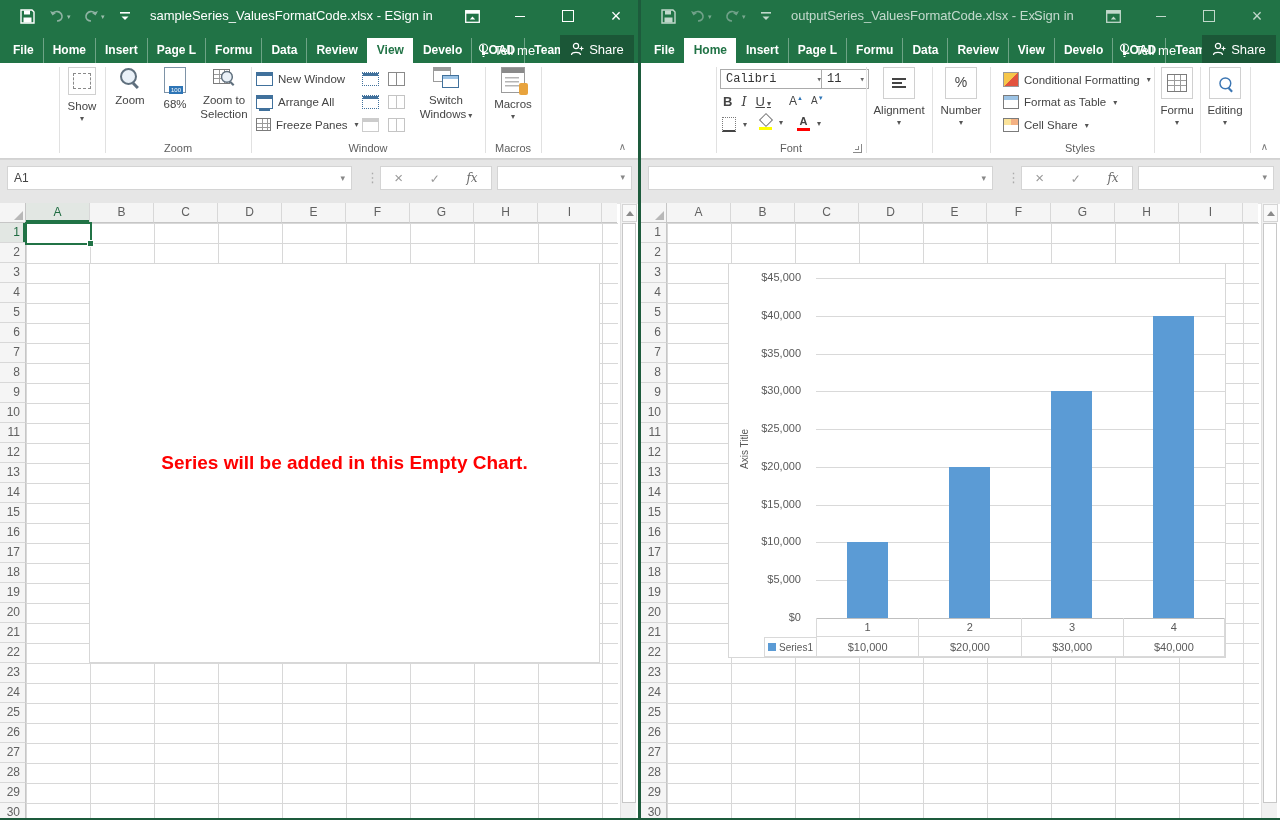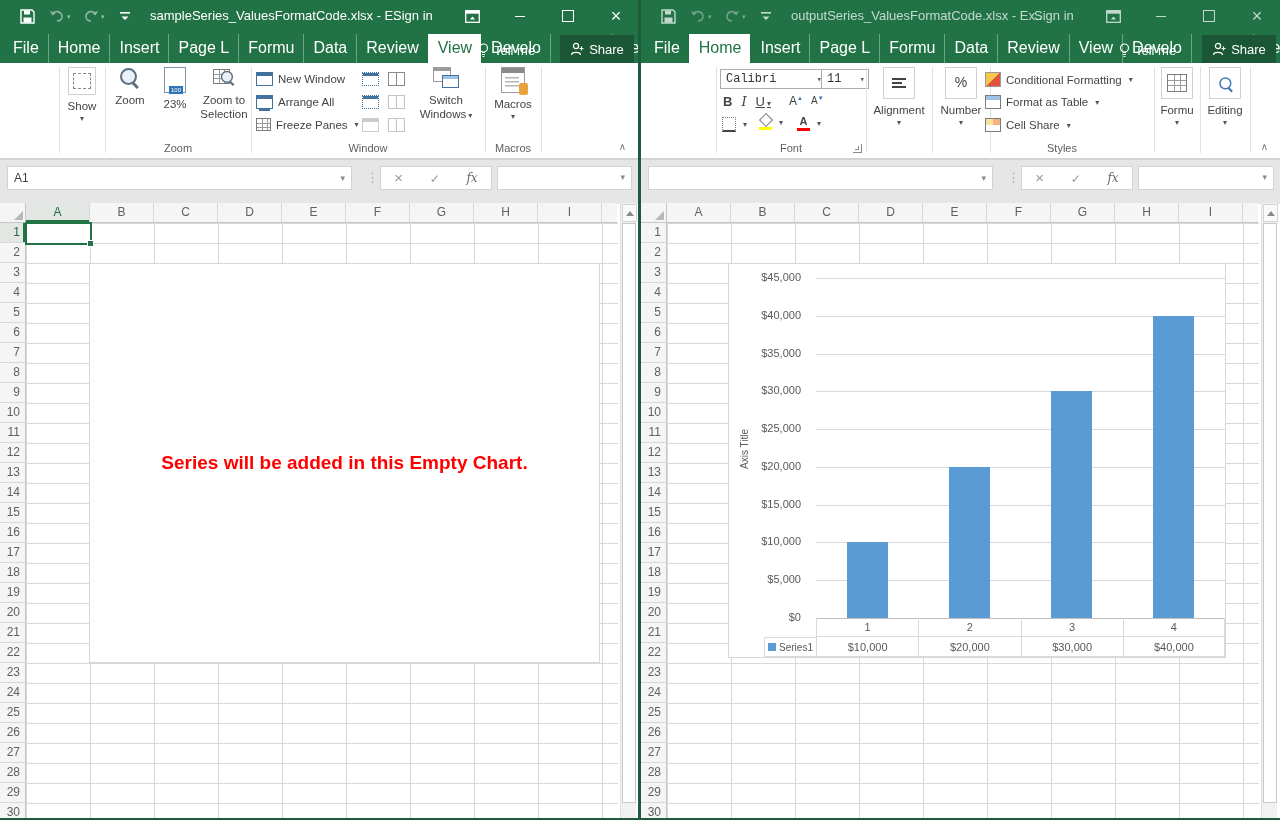--- a/index.html
+++ b/index.html
@@ -18,21 +18,21 @@
   .signin{position:absolute;left:393px;top:8px;font-size:13px;color:#fff;}
   .wc{position:absolute;top:0;width:34px;height:32px;display:flex;align-items:center;justify-content:center;color:#fff;}
   .wc-min::before{content:"";display:block;width:10px;height:1px;background:#fff;}
   .wc-max::before{content:"";display:block;width:10px;height:10px;border:1px solid #fff;}
   .wc-close::before{content:"\00d7";font-size:18px;line-height:1;}
   .inactive .fname,.inactive .signin,.inactive .wc,.inactive .qat-ic{opacity:.72;}
 
   
   .tabstrip{position:absolute;left:0;top:32px;right:0;height:31px;background:#217346;}
   .tabs{position:absolute;left:4px;bottom:0;display:flex;align-items:flex-end;height:27px;}
-  .tab{display:inline-block;padding:5px 9px 6px 9px;font-size:16px;color:#fff;white-space:nowrap;position:relative;}
+  .tab{display:inline-block;padding:5px 9px 6px 9px;font-size:12px;color:#fff;white-space:nowrap;position:relative;font-weight:bold;}
   .tab + .tab{border-left:1px solid rgba(255,255,255,.35);}
   .tab.active{background:#fff;color:#217346;border-left-color:transparent;}
   .tab.active + .tab{border-left-color:transparent;}
   .tellme{position:absolute;left:478px;bottom:5px;display:flex;align-items:center;gap:5px;font-size:13px;color:#fff;}
   .share{position:absolute;right:4px;bottom:0;width:74px;height:28px;background:#1B5737;display:flex;align-items:center;justify-content:center;gap:5px;font-size:13px;color:#fff;}
 
   
   .ribbon{position:absolute;left:0;top:63px;right:0;height:95px;background:#fff;border-bottom:1px solid #D2D2D2;font-size:11.5px;color:#444;}
   .rgroup{position:absolute;top:0;height:94px;}
   .rgsep{position:absolute;top:4px;width:1px;height:86px;background:#E1E1E1;}
@@ -256,21 +256,21 @@
 
     <div class="rgroup" style="left:106px;width:144px">
       <div class="bigbtn" style="left:2px;width:44px">
         <span class="bic ic-magnifier"></span>
         <span>Zoom</span>
       </div>
       <div class="bigbtn" style="left:48px;width:42px">
         <span class="bic ic-page">
             <span class="badge100">100</span>
           </span>
-        <span>23%</span>
+        <span>68%</span>
       </div>
       <div class="bigbtn" style="left:92px;width:52px">
         <span class="bic" style="position:relative;width:22px;height:22px">
           <span class="ic ic-grid" style="position:absolute;left:0;top:2px"></span>
           <span class="ic-magnifier small" style="position:absolute;left:4px;top:0"></span>
         </span>
         <span>Zoom to Selection</span>
       </div>
       <div class="rglabel">Zoom</div>
     </div>
@@ -529,21 +529,21 @@
     <div class="rgroup" style="left:292px;width:56px">
       <div class="bigbtn ddb" style="left:5px;width:46px">
         <span class="bic iconbox">
             <span style="font-size:14px;color:#444">%</span>
           </span>
         <span>Number</span>
       </div>
     </div>
     <div class="rgsep" style="left:349px"></div>
 
-    <div class="rgroup" style="left:340px;width:162px">
+    <div class="rgroup" style="left:358px;width:162px">
       <div class="smallrow dd" style="left:4px;top:9px">
         <span class="ic ic-cf"></span>
         <span>Conditional Formatting</span>
       </div>
       <div class="smallrow dd" style="left:4px;top:32px">
         <span class="ic ic-fat"></span>
         <span>Format as Table</span>
       </div>
       <div class="smallrow dd" style="left:4px;top:55px">
         <span class="ic ic-cs"></span>

